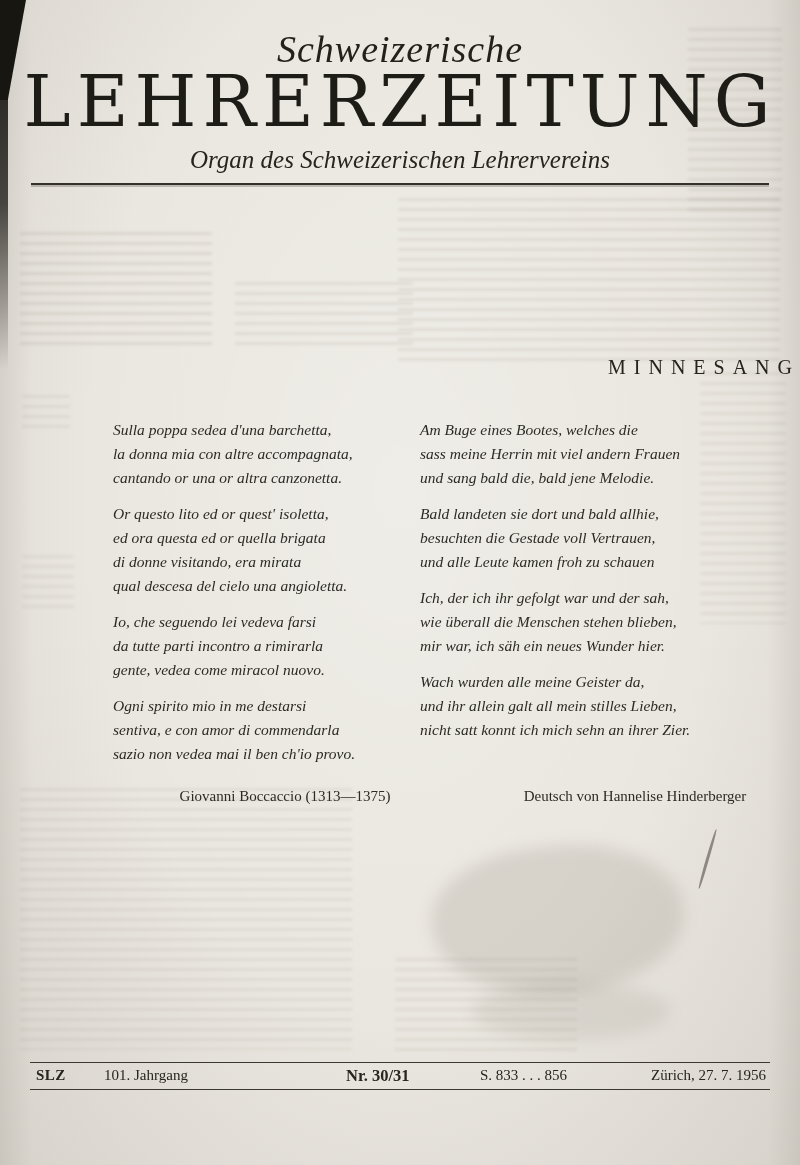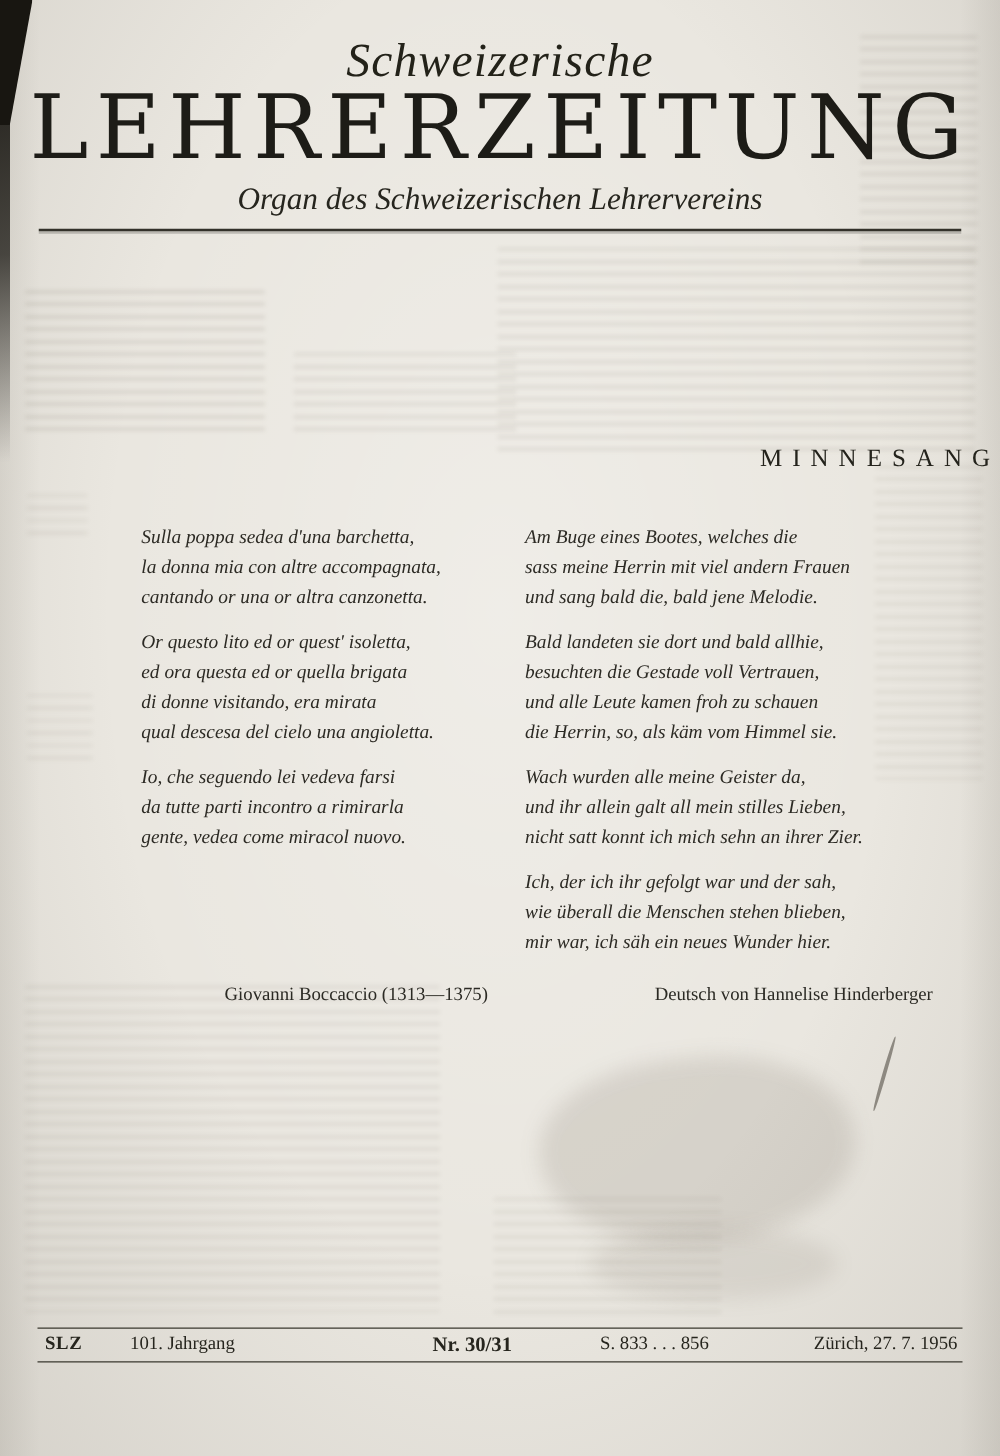--- a/index.html
+++ b/index.html
@@ -169,42 +169,46 @@
           <p class="line">Or questo lito ed or quest' isoletta,</p>
           <p class="line">ed ora questa ed or quella brigata</p>
           <p class="line">di donne visitando, era mirata</p>
           <p class="line">qual descesa del cielo una angioletta.</p>
         </div>
         <div class="stanza">
           <p class="line">Io, che seguendo lei vedeva farsi</p>
           <p class="line">da tutte parti incontro a rimirarla</p>
           <p class="line">gente, vedea come miracol nuovo.</p>
         </div>
+        <div class="stanza">
+          <p class="line">Ogni spirito mio in me destarsi</p>
+          <p class="line">sentiva, e con amor di commendarla</p>
+          <p class="line">sazio non vedea mai il ben ch'io provo.</p>
+        </div>
       </div>
     <div class="poem-col german">
         <div class="stanza">
           <p class="line">Am Buge eines Bootes, welches die</p>
           <p class="line">sass meine Herrin mit viel andern Frauen</p>
           <p class="line">und sang bald die, bald jene Melodie.</p>
         </div>
         <div class="stanza">
           <p class="line">Bald landeten sie dort und bald allhie,</p>
           <p class="line">besuchten die Gestade voll Vertrauen,</p>
           <p class="line">und alle Leute kamen froh zu schauen</p>
-          <p class="line">die Herrin, so, als käm vom Himmel sie.</p>
+        </div>
+        <div class="stanza">
+          <p class="line">Ich, der ich ihr gefolgt war und der sah,</p>
+          <p class="line">wie überall die Menschen stehen blieben,</p>
+          <p class="line">mir war, ich säh ein neues Wunder hier.</p>
         </div>
         <div class="stanza">
           <p class="line">Wach wurden alle meine Geister da,</p>
           <p class="line">und ihr allein galt all mein stilles Lieben,</p>
           <p class="line">nicht satt konnt ich mich sehn an ihrer Zier.</p>
-        </div>
-        <div class="stanza">
-          <p class="line">Ich, der ich ihr gefolgt war und der sah,</p>
-          <p class="line">wie überall die Menschen stehen blieben,</p>
-          <p class="line">mir war, ich säh ein neues Wunder hier.</p>
         </div>
       </div>
   </section>
 
   <div class="attributions">
     <div class="attribution left">Giovanni Boccaccio (1313—1375)</div>
     <div class="attribution right">Deutsch von Hannelise Hinderberger</div>
   </div>
 
   <footer class="footer">

